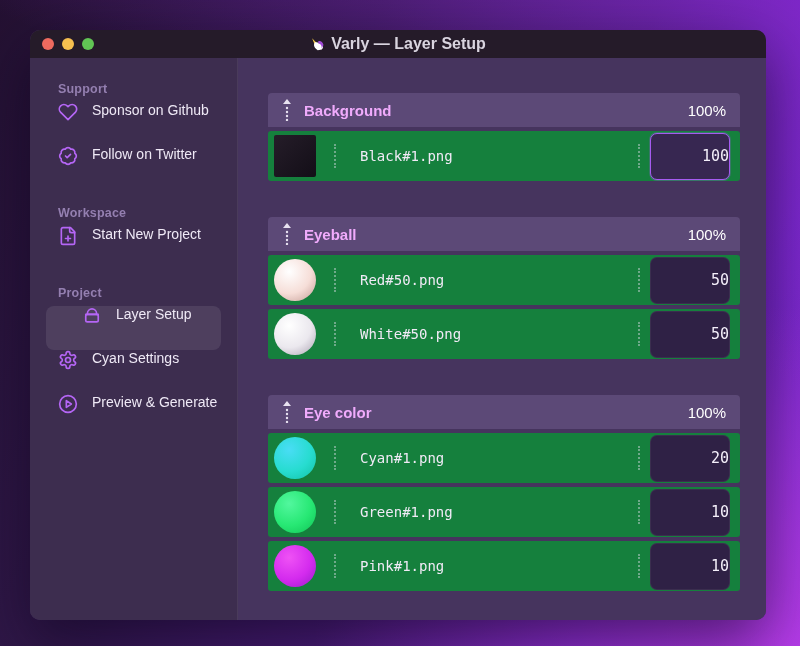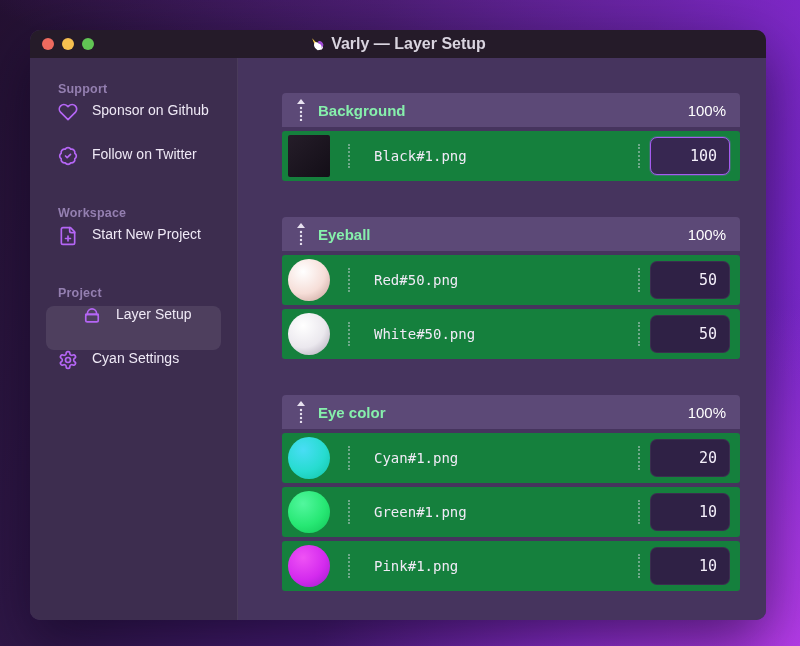--- a/index.html
+++ b/index.html
@@ -22,21 +22,21 @@
   
   .titlebar {
     height:28px; flex:0 0 28px; background:#251b29;
     display:flex; align-items:center; justify-content:center; position:relative;
   }
   .traffic { position:absolute; left:12px; top:0; height:100%; display:flex; align-items:center; gap:8px; }
   .light { width:12px; height:12px; border-radius:50%; }
   .apptitle { display:flex; align-items:center; gap:6px; color:#d9d4df; font-size:16px; font-weight:700; }
   .apptitle svg { display:block; }
   
-  .winbody { flex:1; display:flex; min-height:0;gap:14px; }
+  .winbody { flex:1; display:flex; min-height:0; }
   .sidebar {
     width:208px; flex:0 0 208px; background:#3d2d4f;
     border-right:1px solid rgba(255,255,255,0.07);
     padding-top:24px;
   }
   .side-header {
     padding:0 0 0 28px; margin:16px 0 6px 0;
     color:#947fb0; font-size:12.5px; font-weight:700; letter-spacing:0.2px;
   }
   .side-header:first-child { margin-top:0; }
@@ -47,43 +47,43 @@
   }
   .side-item .icn { width:20px; height:20px; color:#b566f5; flex:0 0 20px; display:flex; align-items:center; }
   .side-item.active { background:rgba(255,255,255,0.09);padding-left:36px; }
   
   .main { flex:1; background:#46345e; padding:35px 26px 0 30px; overflow:hidden; }
   .group { margin-bottom:36px; }
   .group-header {
     height:34px; background:#5c4977; border-radius:4px 4px 0 0;
     display:flex; align-items:center; padding:0 14px; gap:12px;
   }
-  .group-title { color:#86efac; font-size:15px; font-weight:700; flex:1; }
+  .group-title { color:#f0abfc; font-size:15px; font-weight:700; flex:1; }
   .group-weight { color:#ffffff; font-size:15px; font-weight:400; }
   .handle { width:10px; height:22px; display:flex; align-items:center; cursor:grab; }
   .row {
     height:50px; background:#15803d; margin-top:4px; border-radius:3px;
     display:flex; align-items:center; padding:0 10px 0 6px;
   }
   .thumb { width:42px; height:42px; flex:0 0 42px; }
   .thumb.sq { border-radius:2px; }
   .thumb.sphere { border-radius:50%; }
   .dotsep {
     width:0; height:24px; border-left:2px dotted rgba(235,228,245,0.42);
     margin:0 0 0 18px;
   }
   .fname {
     font-family:"DejaVu Sans Mono", monospace; font-size:14px; color:#f0eaf6;
     margin-left:24px; flex:1;
   }
   .weight-input {
-    width:80px; height:38px; margin-left:10px;
+    width:80px; height:47px; margin-left:10px;
     background:#2f2145; border:1.5px solid rgba(255,255,255,0.06); border-radius:7px;
     color:#f4effa; font-family:"DejaVu Sans Mono", monospace; font-size:15px;
-    text-align:right; padding-right:12px; outline:none;
+    text-align:right; outline:none;
   }
   .weight-input.focused { border-color:#a55bf0; background:#372751; box-shadow:0 0 0 1px rgba(165,91,240,0.25); }
 </style>
 </head>
 <body>
 
 <svg width="0" height="0" style="position:absolute">
   <defs>
     <g id="i-heart">
         <path d="M20.8 4.6a5.5 5.5 0 0 0-7.8 0L12 5.6l-1-1a5.5 5.5 0 0 0-7.8 7.8l1 1L12 21.2l7.8-7.8 1-1a5.5 5.5 0 0 0 0-7.8z"></path>
@@ -184,20 +184,28 @@
         <span>Layer Setup</span>
       </div>
       <div class="side-item">
         <span class="icn">
             <svg width="20" height="20" viewBox="0 0 24 24" fill="none" stroke="currentColor" stroke-width="2" stroke-linecap="round" stroke-linejoin="round">
               <use href="#i-gear"></use>
             </svg>
           </span>
         <span>Cyan Settings</span>
       </div>
+      <div class="side-item">
+        <span class="icn">
+            <svg width="20" height="20" viewBox="0 0 24 24" fill="none" stroke="currentColor" stroke-width="2" stroke-linecap="round" stroke-linejoin="round">
+              <use href="#i-play"></use>
+            </svg>
+          </span>
+        <span>Preview &amp; Generate</span>
+      </div>
     </nav>
 
     <main class="main">
 
       <section class="group">
         <div class="group-header">
           <span class="handle" style="color:#e8e2f0">
               <svg width="10" height="22" viewBox="0 0 10 22">
                 <use href="#i-drag"></use>
               </svg>

